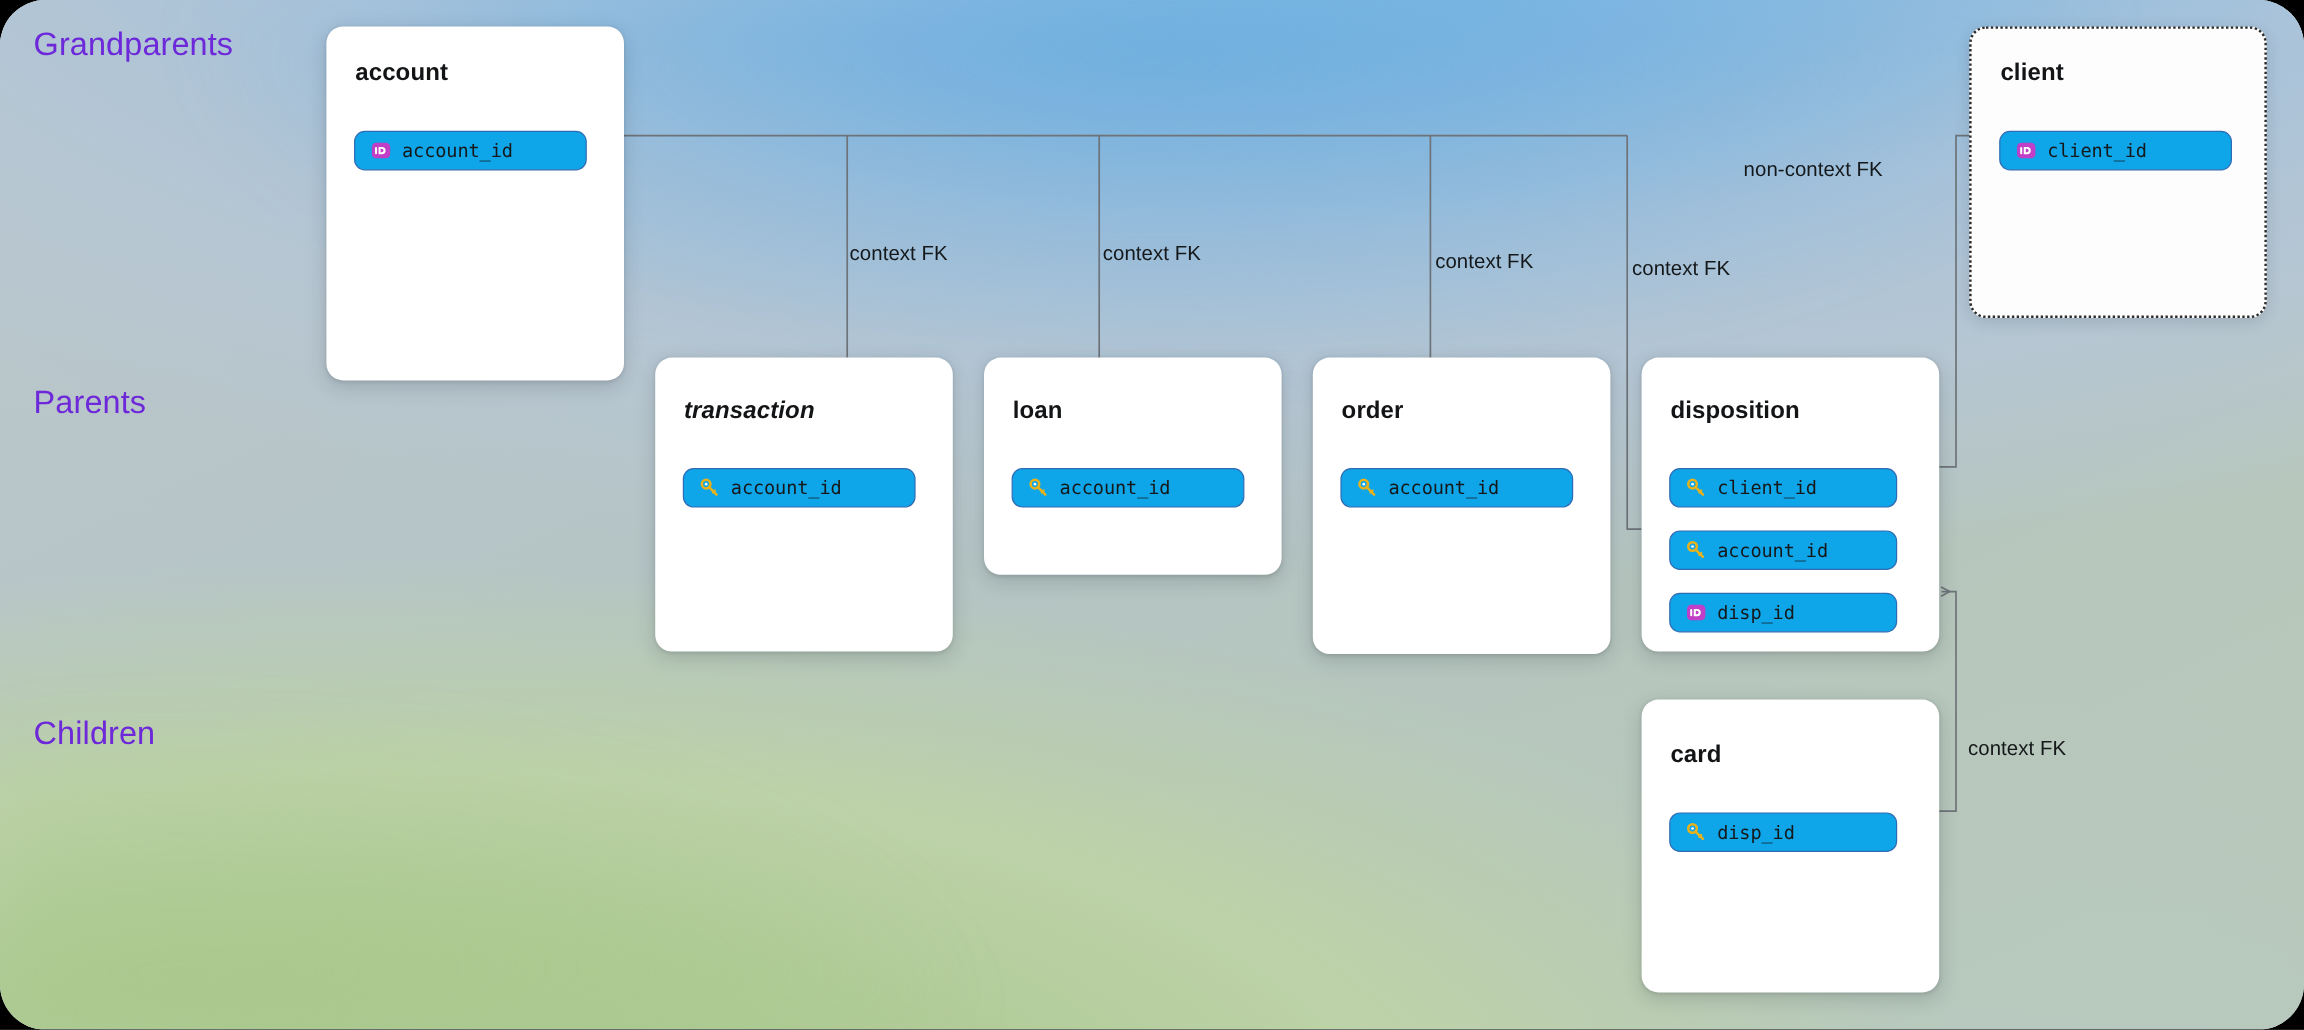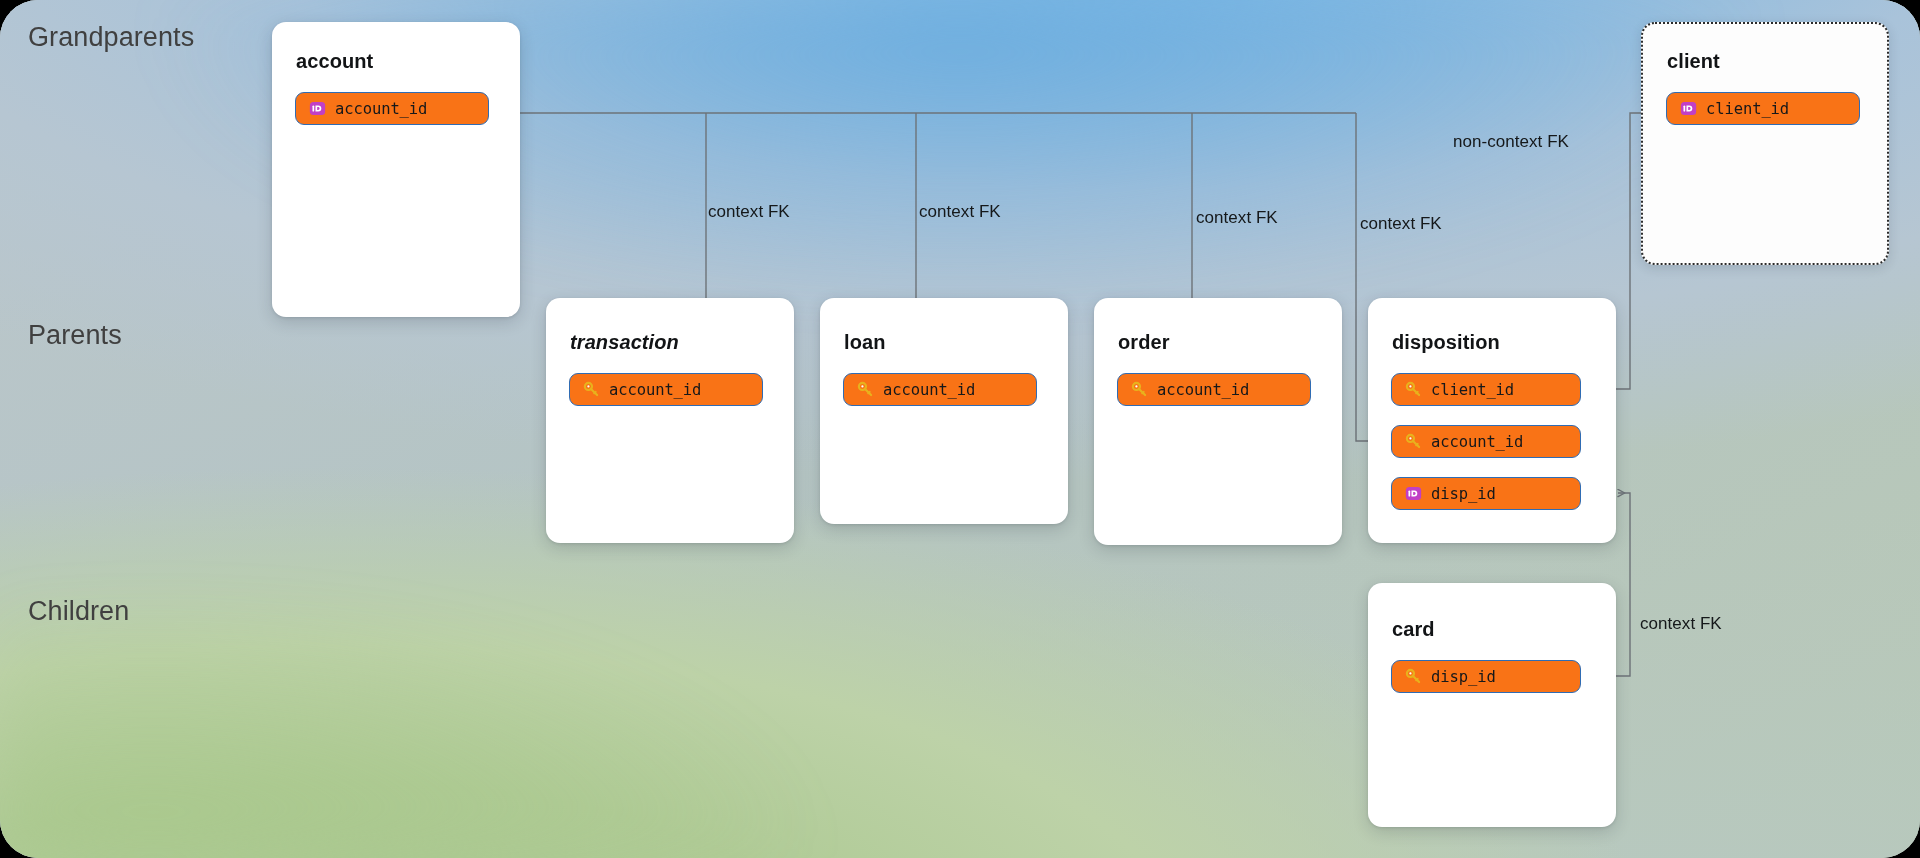--- a/index.html
+++ b/index.html
@@ -28,21 +28,21 @@
   .bg-soft{
     background:
       radial-gradient(60% 45% at 50% 4%, rgba(96,168,222,.62) 0%, rgba(96,168,222,0) 70%),
       radial-gradient(48% 40% at 8% 98%, rgba(166,199,136,.55) 0%, rgba(166,199,136,0) 72%);
     filter:blur(26px);
   }
 
   
   .lane-label{
     position:absolute;
-    color:#404040;
+    color:#6d28d9;
     font-size:27px;
     letter-spacing:.1px;
     white-space:nowrap;
   }
 
   
   #wires{position:absolute;left:0;top:0;width:1920px;height:858px;}
   #wires path,#wires line{fill:none;stroke:#6d7378;stroke-width:1.4;}
 
   
@@ -69,25 +69,26 @@
   }
 
   
   .pill{
     position:absolute;
     left:23px;
     height:33px;
     box-sizing:border-box;
     border:1.6px solid #2f6cb4;
     border-radius:9px;
-    background:#f97316;
+    background:#0ea5e9;
     display:flex;
     align-items:center;
     gap:9px;
     padding:0 13px;
+    margin-top:17px;
   }
   .pill .pname{
     font-family:"DejaVu Sans Mono","Liberation Mono",monospace;
     font-size:15.5px;
     color:#16181a;
     white-space:nowrap;
     letter-spacing:-.1px;
   }
   .ico{width:17px;height:17px;flex:0 0 17px;display:block;}
 
@@ -163,21 +164,21 @@
       <svg class="ico" viewBox="0 0 20 20">
         <circle cx="6.4" cy="6.4" r="4.2" fill="none" stroke="#e8b21d" stroke-width="2.5"></circle>
         <circle cx="6.4" cy="6.4" r="1.3" fill="#fff"></circle>
         <path d="M9.1,9.1 L16.6,16.6" stroke="#e8b21d" stroke-width="2.5" stroke-linecap="round"></path>
         <path d="M13.1,14.6 L15.0,12.7" stroke="#e8b21d" stroke-width="2.2" stroke-linecap="round"></path>
       </svg>
       <span class="pname">account_id</span>
     </div>
   </div>
 
-  <div class="card" style="left:820px;top:298px;width:248px;height:226px;">
+  <div class="card" style="left:820px;top:298px;width:248px;height:181px;">
     <div class="card-title" style="top:33px;">loan</div>
     <div class="pill" style="top:75px;width:194px;">
       <svg class="ico" viewBox="0 0 20 20">
         <circle cx="6.4" cy="6.4" r="4.2" fill="none" stroke="#e8b21d" stroke-width="2.5"></circle>
         <circle cx="6.4" cy="6.4" r="1.3" fill="#fff"></circle>
         <path d="M9.1,9.1 L16.6,16.6" stroke="#e8b21d" stroke-width="2.5" stroke-linecap="round"></path>
         <path d="M13.1,14.6 L15.0,12.7" stroke="#e8b21d" stroke-width="2.2" stroke-linecap="round"></path>
       </svg>
       <span class="pname">account_id</span>
     </div>

